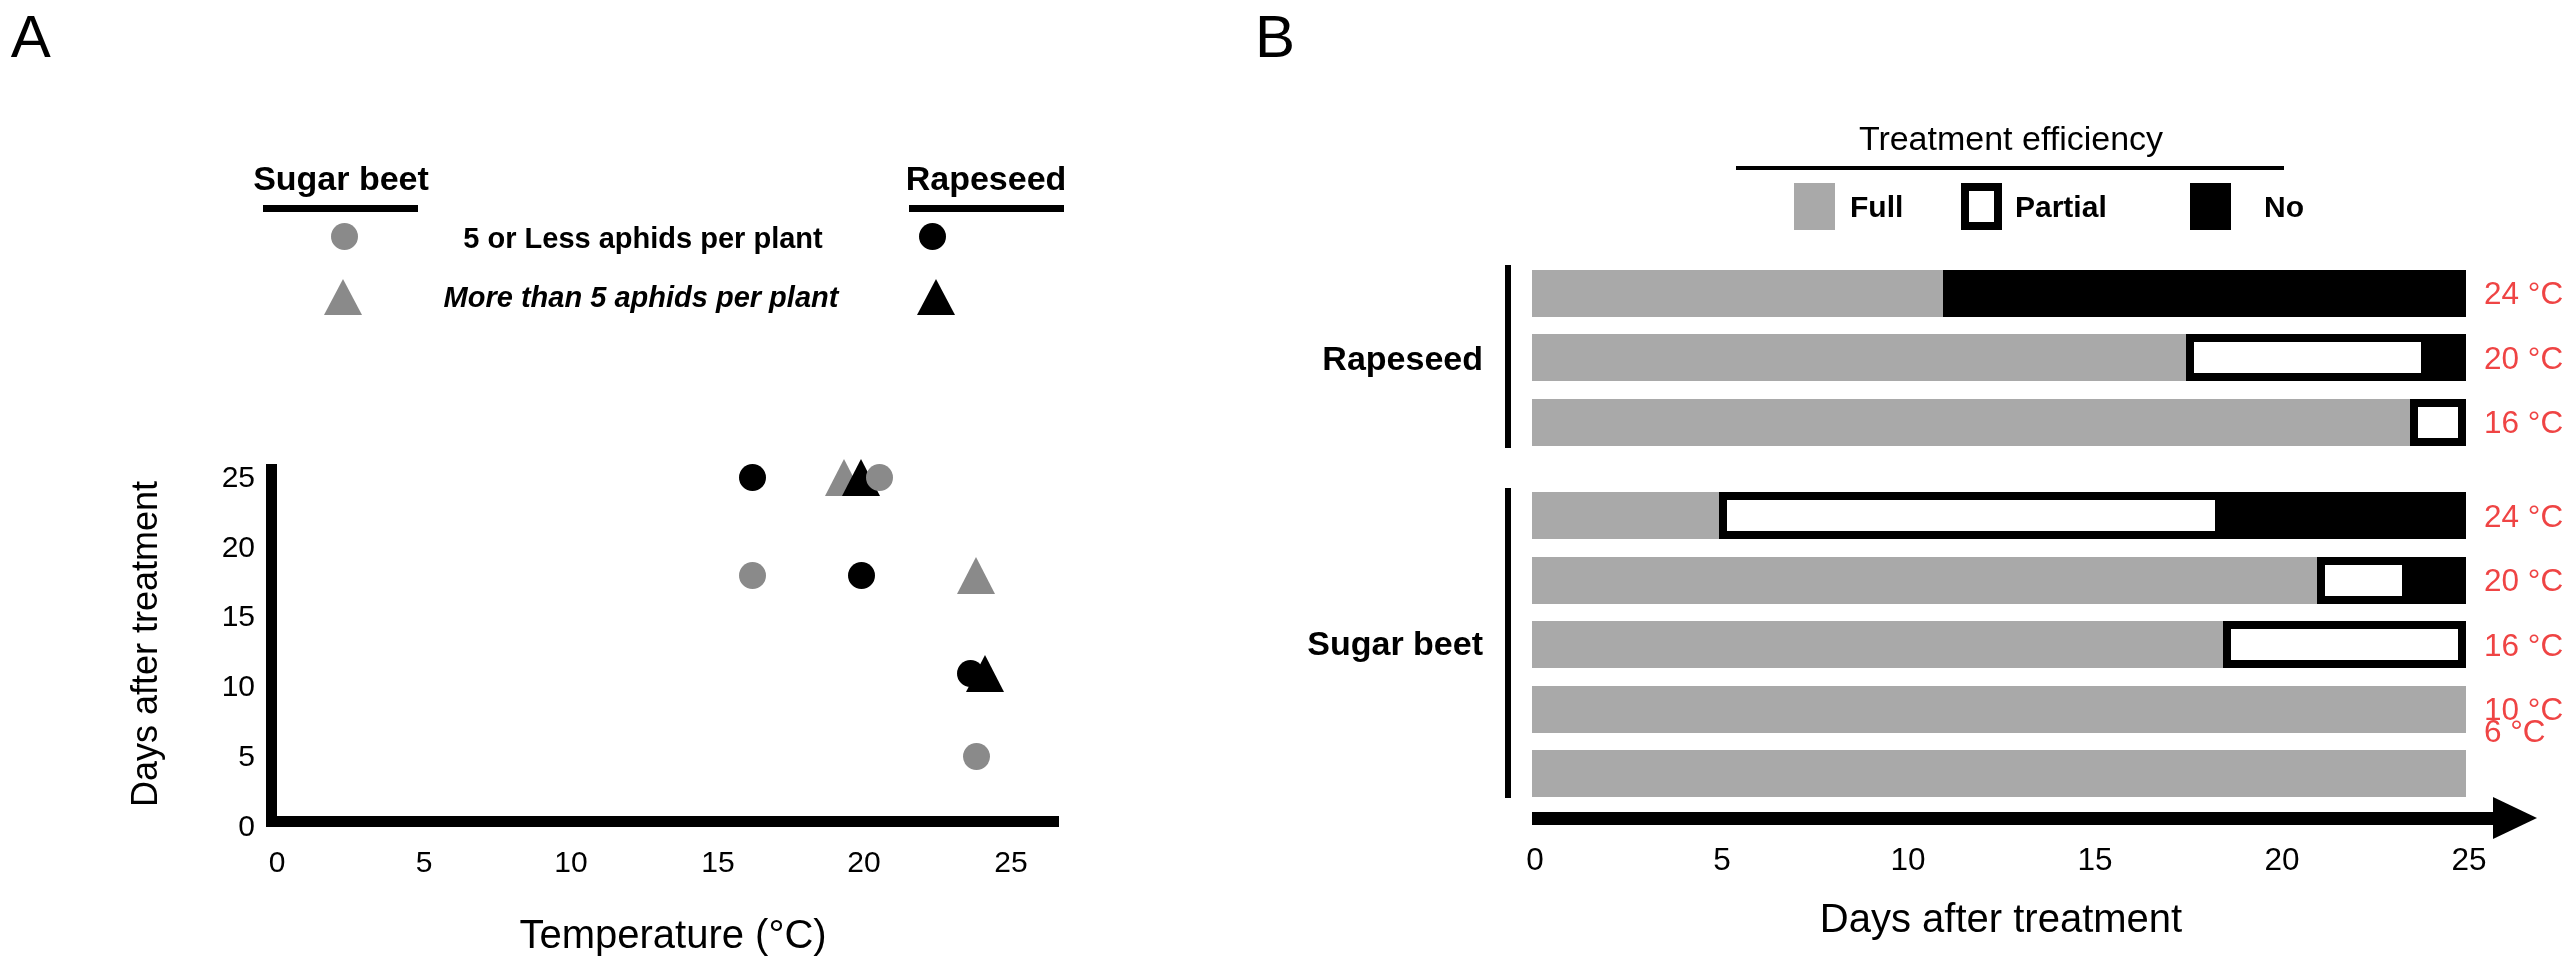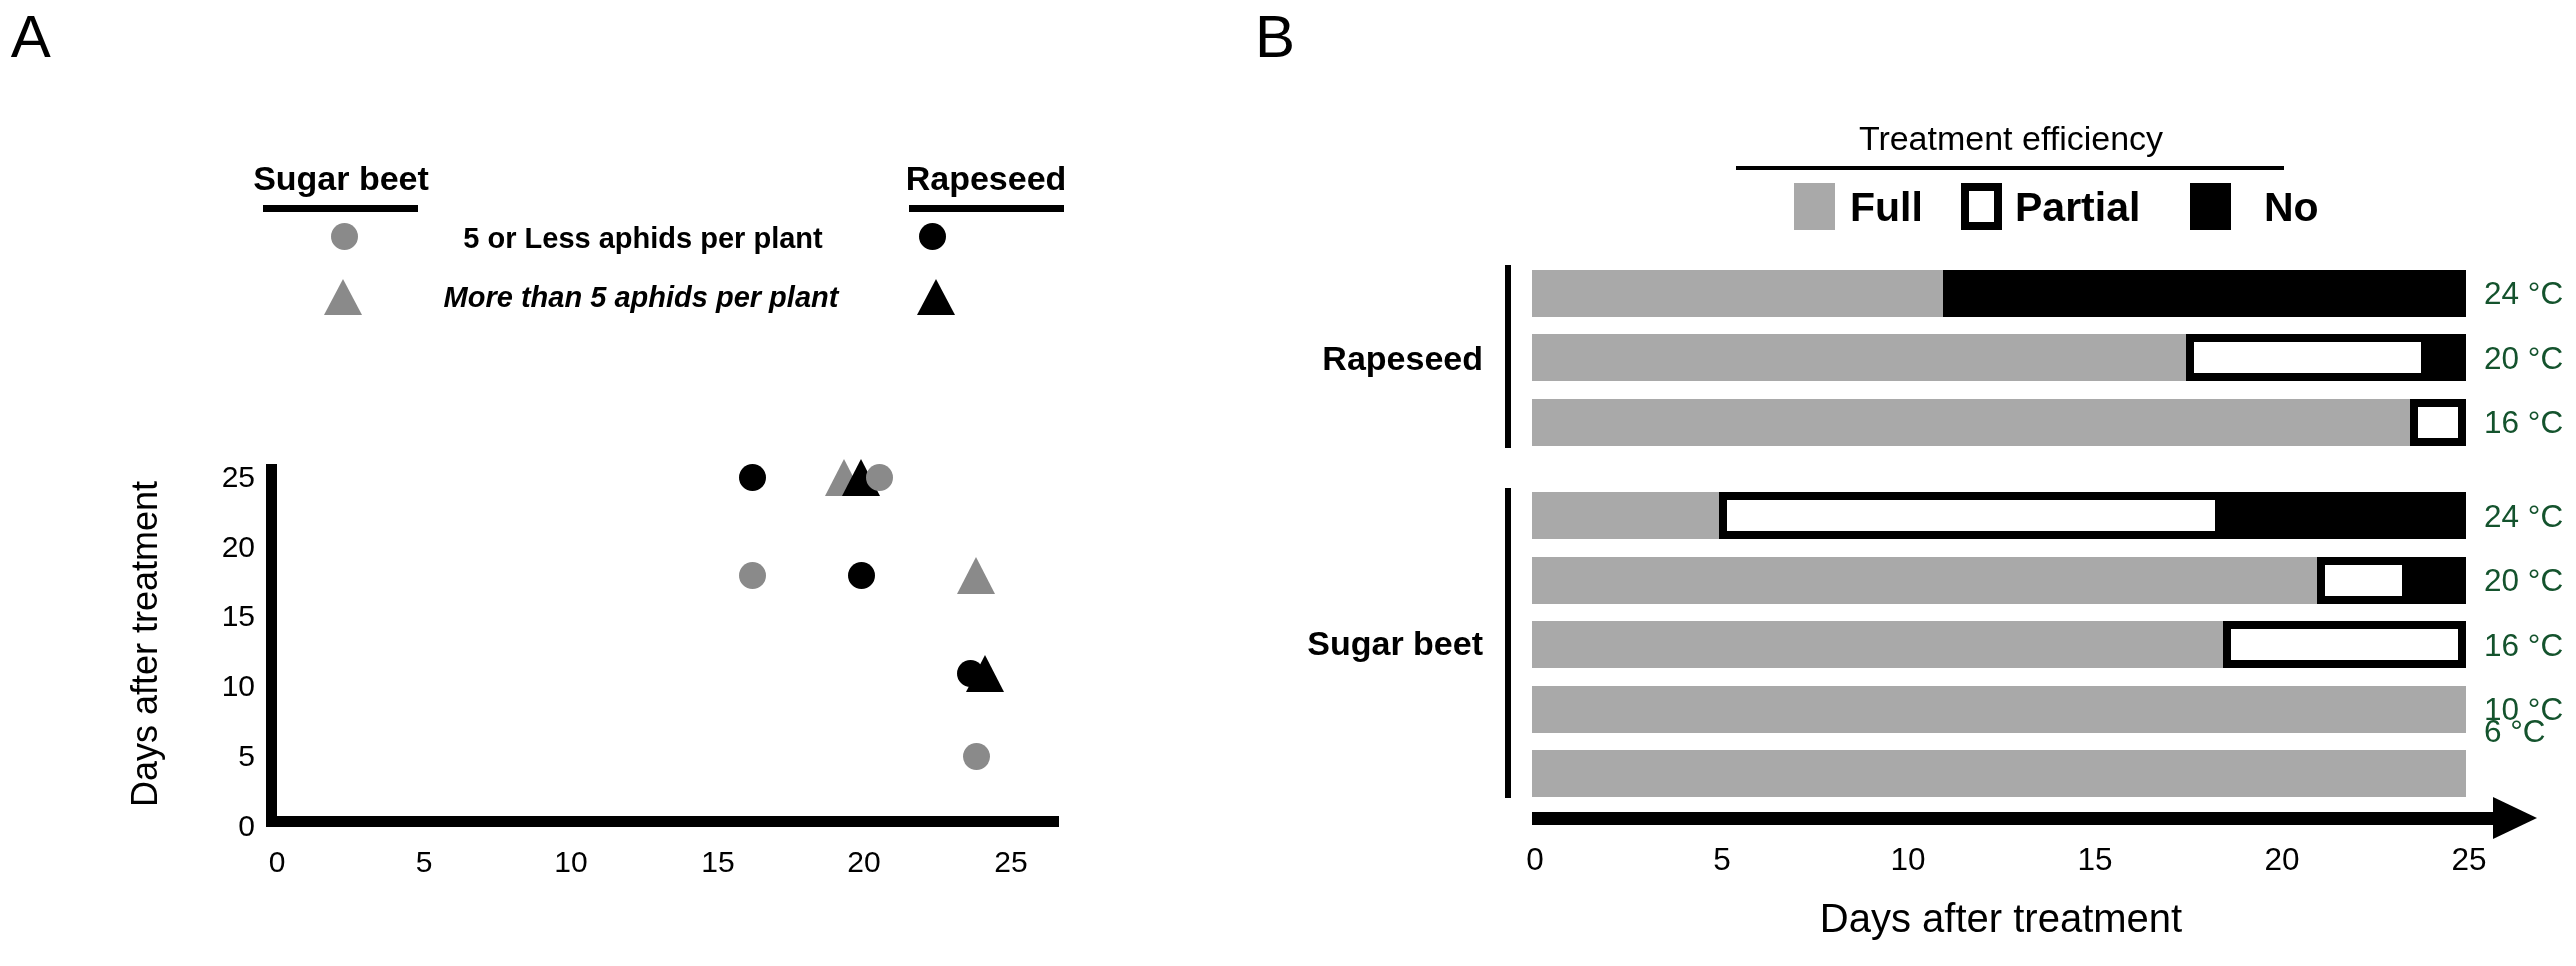--- a/index.html
+++ b/index.html
@@ -23,23 +23,23 @@
     font-size: 29px; font-weight: 700; color: #000; white-space: nowrap;
     transform: translate(-50%, -50%);
   }
   .circle-marker { border-radius: 50%; }
   .tri-marker { width: 0; height: 0; background: transparent; }
   .axis-bar { background: #000; }
   .tick-x { font-size: 30px; color: #000; transform: translateX(-50%); white-space: nowrap; }
   .tick-y { font-size: 30px; color: #000; text-align: right; transform: translateY(-52%); white-space: nowrap; }
   .axis-title { font-size: 40px; color: #000; white-space: nowrap; transform: translate(-50%, -50%); }
   .axis-title-rot { font-size: 36px; color: #000; white-space: nowrap; transform: translate(-50%, -50%) rotate(-90deg); }
-  .b-legend-label { font-size: 41px; font-weight: 700; color: #000; transform: translateY(-50%); white-space: nowrap; }
+  .b-legend-label { font-size: 30px; font-weight: 700; color: #000; transform: translateY(-50%); white-space: nowrap; }
   .group-label { font-size: 34px; font-weight: 700; color: #000; text-align: right; transform: translateY(-50%); white-space: nowrap; }
-  .temp-label { font-size: 31.5px; color: #14532d; transform: translateY(-50%); white-space: nowrap; }
+  .temp-label { font-size: 31.5px; color: #ef4444; transform: translateY(-50%); white-space: nowrap; }
   .bar { background: transparent; }
   .bar-seg { position: absolute; top: 0; height: 100%; }
   .bar-seg.partial { box-sizing: border-box; background: #fff; border: 8.6px solid #000; }
   .bracket { background: #000; }
 </style>
 </head>
 <body>
 
 <div id="figure">
 
@@ -60,20 +60,21 @@
 
       <div class="abs tri-marker" style="left:324px;top:279px;border-left:19.3px solid transparent;border-right:19.3px solid transparent;border-bottom:36px solid #8a8a8a;"></div>
       <div class="abs legend-row-label" style="left:641px;top:297px;font-style:italic;">More than 5 aphids per plant</div>
       <div class="abs tri-marker" style="left:917px;top:279px;border-left:19.3px solid transparent;border-right:19.3px solid transparent;border-bottom:36px solid #000;"></div>
     </div>
 
     <div class="abs axis-bar" style="left:266px;top:464px;width:10.7px;height:363px;"></div>
     <div class="abs axis-bar" style="left:266px;top:816px;width:793px;height:10.7px;"></div>
 
     <div class="abs axis-title-rot" style="left:145px;top:644px;">Days after treatment</div>
+    <div class="abs axis-title" style="left:673px;top:934px;">Temperature (°C)</div>
 
     <div class="abs" id="panelA-ticks">
         <div class="abs tick-x" style="left: 277px; top: 845px;">0</div>
         <div class="abs tick-x" style="left: 424px; top: 845px;">5</div>
         <div class="abs tick-x" style="left: 571px; top: 845px;">10</div>
         <div class="abs tick-x" style="left: 718px; top: 845px;">15</div>
         <div class="abs tick-x" style="left: 864px; top: 845px;">20</div>
         <div class="abs tick-x" style="left: 1011px; top: 845px;">25</div>
         <div class="abs tick-y" style="left: 183px; top: 827px; width: 72px;">0</div>
         <div class="abs tick-y" style="left: 183px; top: 757px; width: 72px;">5</div>

